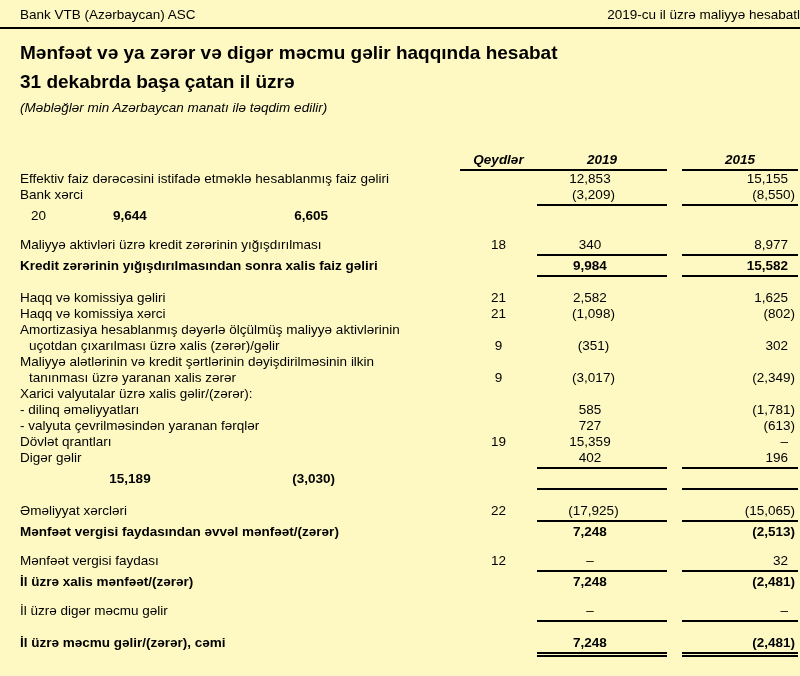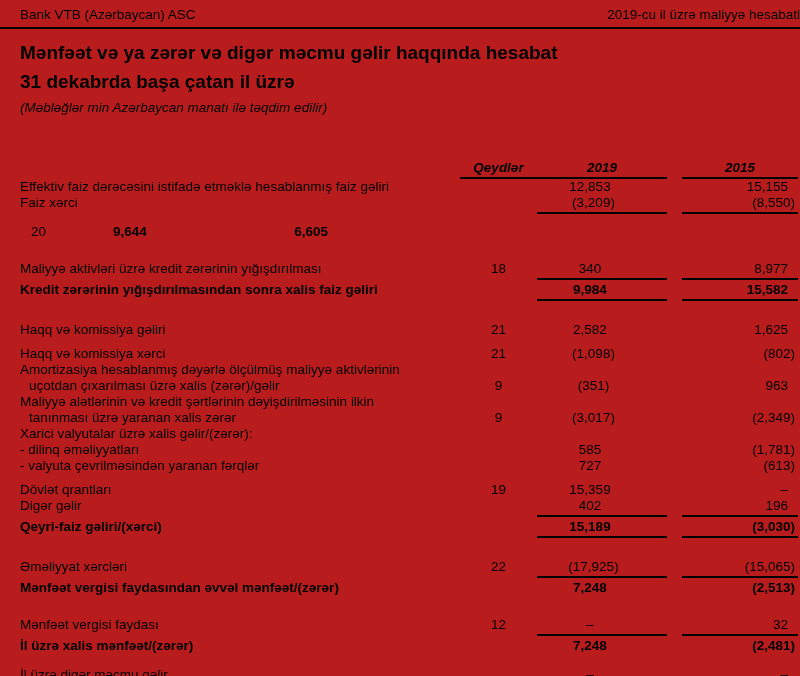--- a/index.html
+++ b/index.html
@@ -1,39 +1,39 @@
 <!DOCTYPE html>
 <html><head>
 <meta charset="utf-8">
 <style>
   * { box-sizing: border-box; margin: 0; padding: 0; }
   body { margin: 0; background: #ffffff; }
   .page {
     position: relative;
     width: 800px; height: 676px;
-    background: #b91c1c;
+    background: #fef9c3;
     color: #000;
     font-family: "Liberation Sans", "DejaVu Sans", sans-serif;
     font-size: 13.5px;
     overflow: hidden;
   }
   
   .pghead {
     display: flex; justify-content: space-between; align-items: flex-end;
     padding: 7px 0 4px 20px;
     border-bottom: 2px solid #000;
     line-height: 16px;
   }
   .title1 { font-weight: bold; font-size: 19px; margin: 14px 0 0 20px; line-height: 19px; }
   .title2 { font-weight: bold; font-size: 19px; margin: 10px 0 0 20px; line-height: 19px; }
   .noteline { font-style: italic; margin: 9px 0 0 20px; line-height: 16px; }
 
   
   .c-lbl  { width: 460px; padding-left: 20px; white-space: nowrap; }
-  .c-note { width: 77px;  text-align: center; font-weight: normal; margin-top: 8px; }
+  .c-note { width: 77px;  text-align: center; font-weight: normal; }
   .c-v1   { width: 130px; text-align: center; padding-right: 24px; }
   .c-colgap { width: 15px; }
   .c-v2   { width: 116px; text-align: right; padding-right: 10px; }
   .paren  { margin-right: -7px; }   
 
   .thead { display: flex; align-items: flex-end; margin-top: 36px; line-height: 16px; }
   .hcell { font-weight: bold; font-style: italic; border-bottom: 2px solid #000;
            text-align: center; padding: 0 0 1px 0; }
 
   .trow { display: flex; align-items: flex-end; line-height: 16px; }
@@ -81,21 +81,21 @@
           <div class="c-lbl">
             <div class="l1">Effektiv faiz dərəcəsini istifadə etməklə hesablanmış faiz gəliri</div>
           </div>
           <div class="c-note"></div>
           <div class="c-v1"><span>12,853</span></div>
           <div class="c-colgap"></div>
           <div class="c-v2"><span>15,155</span></div>
         </div>
         <div class="trow">
           <div class="c-lbl">
-            <div class="l1">Faiz xərci</div>
+            <div class="l1">Bank xərci</div>
           </div>
           <div class="c-note"></div>
           <div class="c-v1"><span class="paren">(3,209)</span></div>
           <div class="c-colgap"></div>
           <div class="c-v2"><span class="paren">(8,550)</span></div>
         </div>
         <div class="rrow">
           <div class="sp"></div>
           <div class="r1"></div>
           <div class="g"></div>
@@ -160,21 +160,21 @@
           <div class="c-v2"><span class="paren">(802)</span></div>
         </div>
         <div class="trow">
           <div class="c-lbl">
             <div class="l1">Amortizasiya hesablanmış dəyərlə ölçülmüş maliyyə aktivlərinin</div>
             <div class="l2">uçotdan çıxarılması üzrə xalis (zərər)/gəlir</div>
           </div>
           <div class="c-note">9</div>
           <div class="c-v1"><span class="paren">(351)</span></div>
           <div class="c-colgap"></div>
-          <div class="c-v2"><span>963</span></div>
+          <div class="c-v2"><span>302</span></div>
         </div>
         <div class="trow">
           <div class="c-lbl">
             <div class="l1">Maliyyə alətlərinin və kredit şərtlərinin dəyişdirilməsinin ilkin</div>
             <div class="l2">tanınması üzrə yaranan xalis zərər</div>
           </div>
           <div class="c-note">9</div>
           <div class="c-v1"><span class="paren">(3,017)</span></div>
           <div class="c-colgap"></div>
           <div class="c-v2"><span class="paren">(2,349)</span></div>
@@ -224,23 +224,20 @@
           <div class="c-colgap"></div>
           <div class="c-v2"><span>196</span></div>
         </div>
         <div class="rrow">
           <div class="sp"></div>
           <div class="r1"></div>
           <div class="g"></div>
           <div class="r2"></div>
         </div>
         <div class="trow bold">
-          <div class="c-lbl">
-            <div class="l1">Qeyri-faiz gəliri/(xərci)</div>
-          </div>
           <div class="c-note"></div>
           <div class="c-v1"><span>15,189</span></div>
           <div class="c-colgap"></div>
           <div class="c-v2"><span class="paren">(3,030)</span></div>
         </div>
         <div class="rrow">
           <div class="sp"></div>
           <div class="r1"></div>
           <div class="g"></div>
           <div class="r2"></div>

